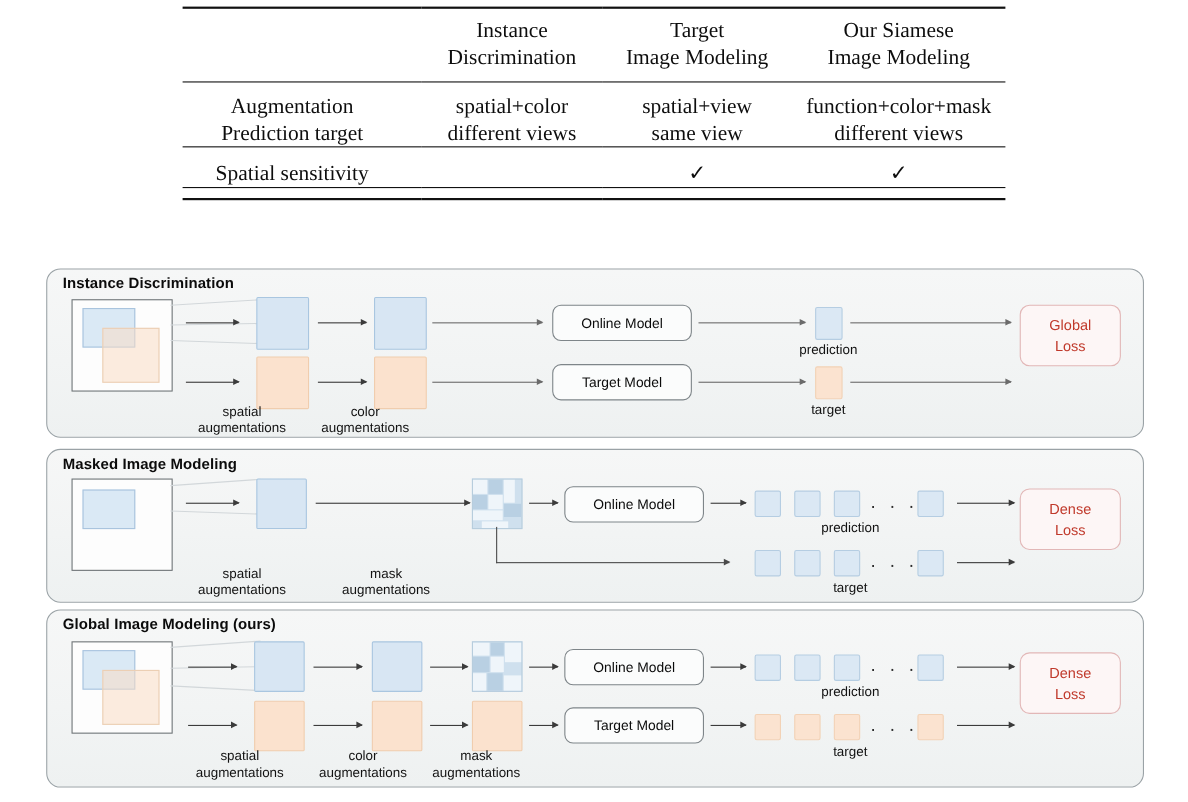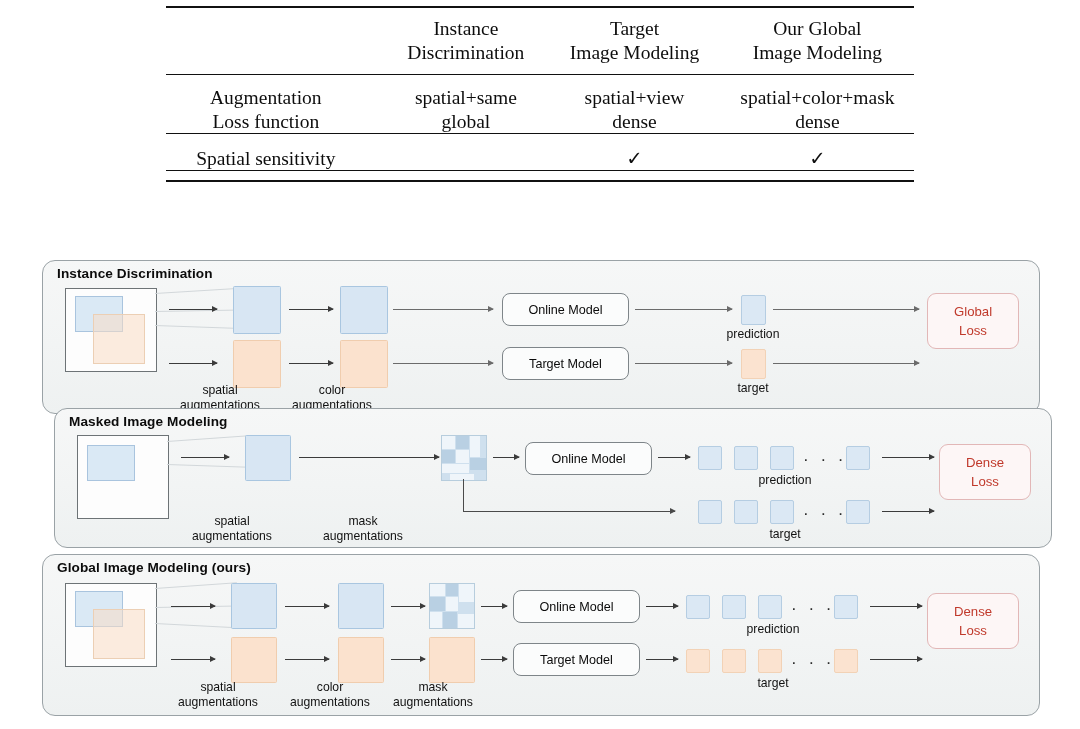--- a/index.html
+++ b/index.html
@@ -21,22 +21,22 @@
   .hdr-cell div{line-height:24px;}
   .pad-top{height:10px;}
   .pad-gap{height:12px;}
   .pad-bot{height:9px;}
   .chk{font-size:19px;line-height:23px;}
   .row-body td{height:24px;}
 
   
   .panel{position:absolute;left:42px;width:996px;border:1.4px solid #9aa2a6;border-radius:13px;
          background:linear-gradient(180deg,#f6f7f7 0%,#f2f4f4 55%,#eef1f1 100%);}
-  #panel-1{top:260px;height:152px;}
-  #panel-2{top:408px;height:138px;margin-left:12px;}
+  #panel-1{top:244px;height:152px;}
+  #panel-2{top:408px;height:138px;}
   #panel-3{top:554px;height:160px;}
   .panel-title{position:absolute;left:14px;top:5px;font-size:13.6px;font-weight:bold;color:#0b0b0b;
                letter-spacing:.1px;white-space:nowrap;font-family:"Liberation Sans",sans-serif;}
 
   
   .src-img{position:absolute;border:1.6px solid #6d7376;background:#fdfdfd;}
   .crop{position:absolute;border:1.5px solid;}
   .crop-blue{border-color:#a9c4de;background:rgba(190,216,238,.55);}
   .crop-orange{border-color:#eccfb4;background:rgba(250,221,197,.55);}
 
@@ -96,43 +96,43 @@
       <td class="col-label rule-top hdr-cell"></td>
       <td class="col-a rule-top hdr-cell">
         <div>Instance</div>
         <div>Discrimination</div>
       </td>
       <td class="col-b rule-top hdr-cell">
         <div>Target</div>
         <div>Image Modeling</div>
       </td>
       <td class="col-c rule-top hdr-cell">
-        <div>Our Global</div>
+        <div>Our Siamese</div>
         <div>Image Modeling</div>
       </td>
     </tr>
 
     <tr>
       <td class="rule-mid pad-top"></td>
       <td class="rule-mid pad-top"></td>
       <td class="rule-mid pad-top"></td>
       <td class="rule-mid pad-top"></td>
     </tr>
 
     <tr class="row-body">
       <td class="col-label">Augmentation</td>
-      <td>spatial+same</td>
+      <td>spatial+color</td>
       <td>spatial+view</td>
-      <td>spatial+color+mask</td>
+      <td>function+color+mask</td>
     </tr>
     <tr class="row-body">
-      <td class="col-label">Loss function</td>
-      <td>global</td>
-      <td>dense</td>
-      <td>dense</td>
+      <td class="col-label">Prediction target</td>
+      <td>different views</td>
+      <td>same view</td>
+      <td>different views</td>
     </tr>
 
     <tr>
       <td class="rule-mid pad-gap"></td>
       <td class="rule-mid pad-gap"></td>
       <td class="rule-mid pad-gap"></td>
       <td class="rule-mid pad-gap"></td>
     </tr>
 
     <tr class="row-body">

